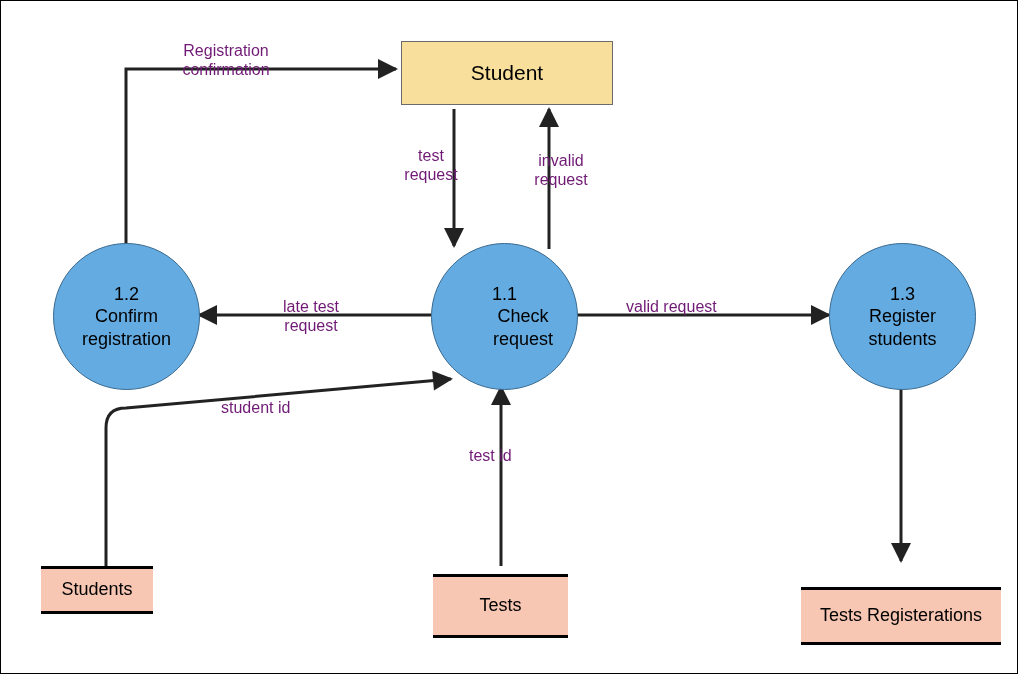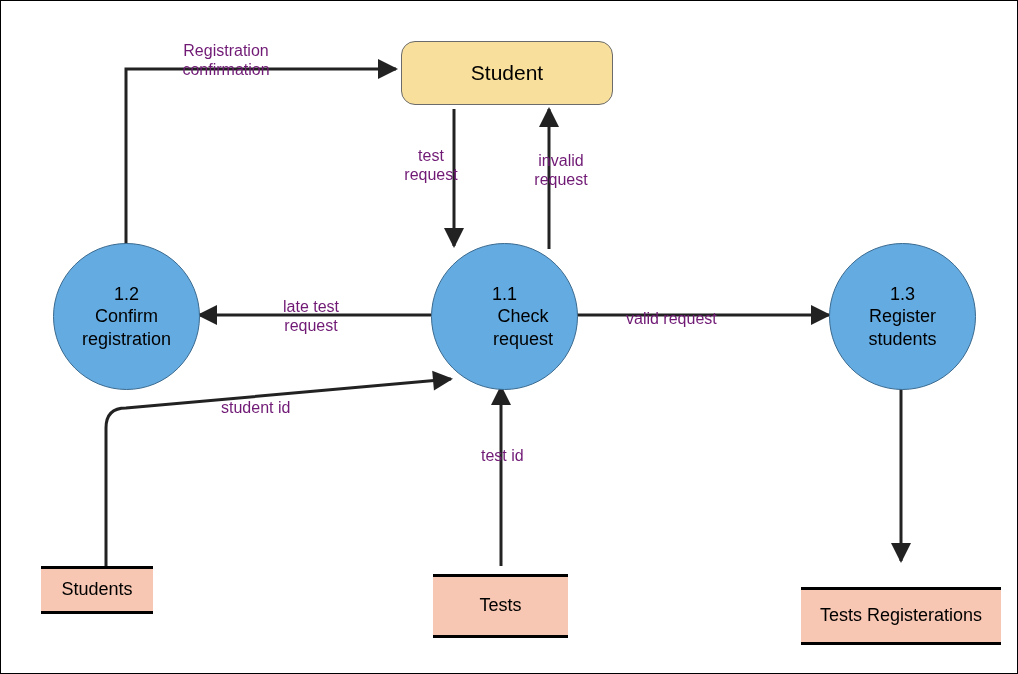--- a/index.html
+++ b/index.html
@@ -1,17 +1,17 @@
 <!DOCTYPE html>
 <html><head>
 <meta charset="utf-8">
 <style>
   html,body{margin:0;padding:0;background:#fff;font-family:"Segoe UI",Arial,sans-serif;}
   .canvas{position:relative;width:1018px;height:674px;box-sizing:border-box;border:1px solid #000;}
-  .entity{position:absolute;background:#f8df9c;border:1px solid #6b6b6b;border-radius:14px;display:flex;align-items:center;justify-content:center;font-size:21px;}
+  .entity{position:absolute;background:#f8df9c;border:1px solid #6b6b6b;border-radius:0;display:flex;align-items:center;justify-content:center;font-size:21px;}
   .process{position:absolute;background:#64abe1;border:1px solid #3a6a8f;border-radius:50%;display:flex;flex-direction:column;align-items:center;justify-content:center;text-align:center;font-size:18px;line-height:1.25;}
   .store{position:absolute;background:#f7c7b3;display:flex;align-items:center;justify-content:center;font-size:18px;text-align:center;line-height:1.2;}
   .store::before,.store::after{content:"";position:absolute;left:0;right:0;height:3px;background:#000;}
   .store::before{top:-3px;}
   .store::after{bottom:-3px;}
   .lbl{position:absolute;font-size:16px;color:#701a75;text-align:center;line-height:1.2;white-space:nowrap;}
   svg.edges{position:absolute;left:0;top:0;width:1018px;height:674px;pointer-events:none;}
   svg .edge{stroke:#222;stroke-width:3;fill:none;}
 </style>
 </head>
@@ -73,17 +73,17 @@
   <div class="store" style="left:800px;top:589px;width:200px;height:52px;">
     <span>Tests Registerations</span>
   </div>
 
   <div class="lbl" style="left:170px;top:40px;">
     <div style="white-space:normal;width:110px;">Registration confirmation</div>
   </div>
   <div class="lbl" style="left:395px;top:145px;width:70px;white-space:normal;">test request</div>
   <div class="lbl" style="left:525px;top:150px;width:70px;white-space:normal;">invalid request</div>
   <div class="lbl" style="left:270px;top:296px;width:80px;white-space:normal;">late test request</div>
-  <div class="lbl" style="left:625px;top:296px;margin-top:12px;">valid request</div>
+  <div class="lbl" style="left:625px;top:296px;">valid request</div>
   <div class="lbl" style="left:220px;top:397px;">student id</div>
-  <div class="lbl" style="left:480px;top:445px;">test id</div>
+  <div class="lbl" style="left:468px;top:445px;">test id</div>
 
 </div>
 
 </body></html>

